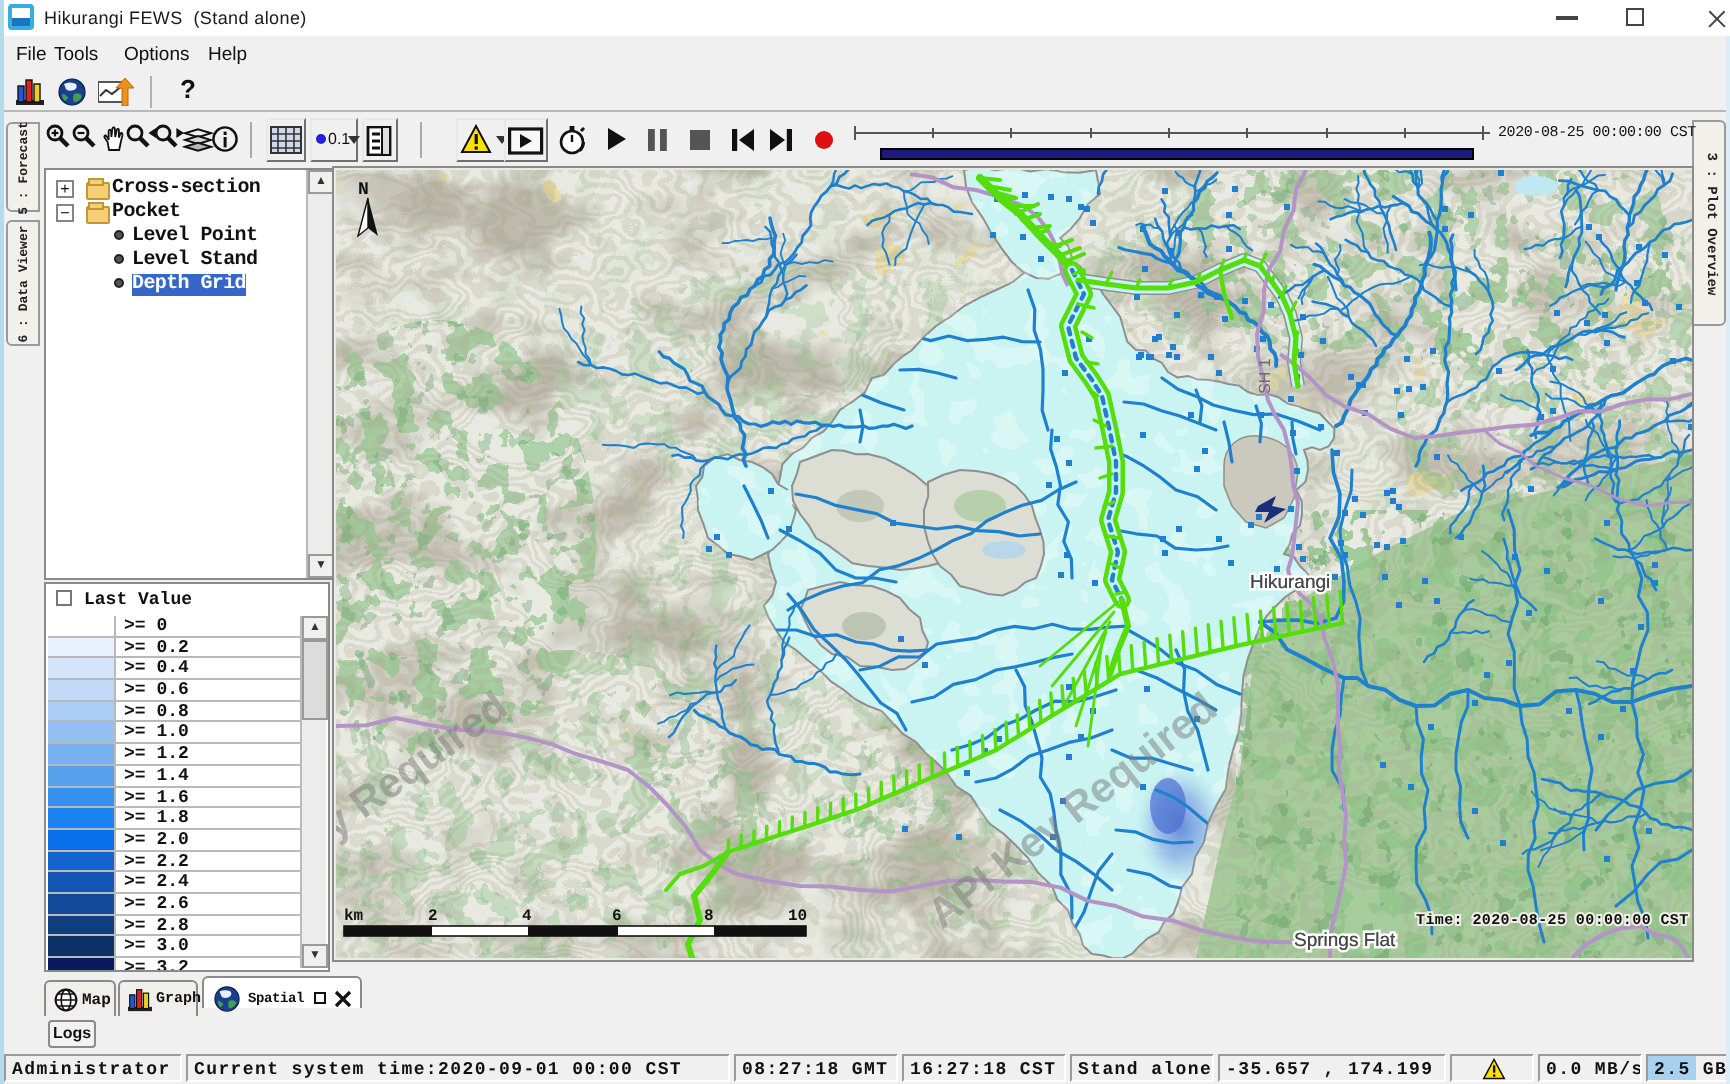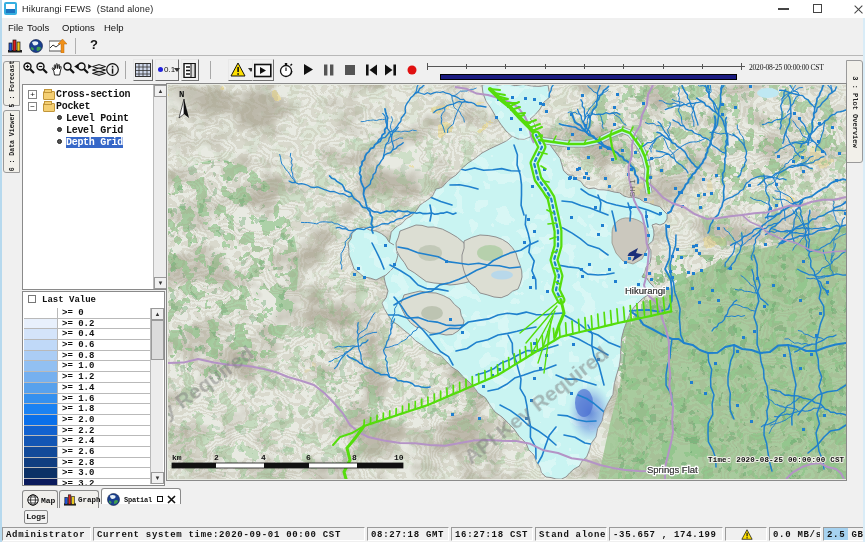--- a/index.html
+++ b/index.html
@@ -1,18 +1,18 @@
 <!DOCTYPE html>
 <html><head><meta charset="utf-8"><style>
 *{margin:0;padding:0;box-sizing:border-box}
 html,body{width:865px;height:542px;overflow:hidden;background:#f0f0f0;
  font-family:"Liberation Sans",sans-serif;-webkit-font-smoothing:antialiased}
 #win{position:absolute;inset:0}
 .abs{position:absolute}
-.mono{font-family:Liberation Serif, serif}
+.mono{font-family:Liberation Mono, monospace}
 #title{left:0;top:0;width:865px;height:18px;background:#fff}
 #ticon{left:4px;top:2px;width:13px;height:13px;background:#fff;border:2px solid #35aee0;border-radius:2px}
 #ticon:after{content:"";position:absolute;left:0;right:0;bottom:0;height:4px;background:#1b74c0}
 #ttext{left:22px;top:3.5px;font-size:9px;color:#1a1a1a;letter-spacing:0.2px}
 #bmax{left:813px;top:4px;width:9px;height:9px;border:1px solid #444}
 .x1,.x2{position:absolute;left:853px;top:8.5px;width:11px;height:1.2px;background:#444}
 .x1{transform:rotate(45deg)}.x2{transform:rotate(-45deg)}
 #menu{left:0;top:18px;width:865px;height:18px;background:#f0f0f0;font-size:9.5px;color:#111}
 #menu span{position:absolute;top:4px}
 #tb1{left:0;top:36px;width:865px;height:20px;background:#f0f0f0;border-bottom:1px solid #b8b8b8}
@@ -221,21 +221,21 @@
   <div id="tree" class="abs">
         <div class="pm" style="left:5px;top:5px">+</div>
         <div class="fold" style="left:20px;top:6px"></div>
         <div class="trow" style="left:33px;top:4px">Cross-section</div>
         <div class="pm" style="left:5px;top:17px">−</div>
         <div class="fold" style="left:20px;top:18px"></div>
         <div class="trow" style="left:33px;top:16px">Pocket</div>
         <div class="bullet" style="left:34px;top:30px"></div>
         <div class="trow" style="left:43px;top:28px">Level Point</div>
         <div class="bullet" style="left:34px;top:42px"></div>
-        <div class="trow" style="left:43px;top:40px">Level Grid</div>
+        <div class="trow" style="left:43px;top:40px">Level Stand</div>
         <div class="bullet" style="left:34px;top:54px"></div>
         <div class="trow sel" style="left:43px;top:52px">Depth Grid</div>
     <div class="abs" style="right:0;top:0;width:13px;height:204px;background:#ececec;border-left:1px solid #b9b9b9">
       <div class="sbtn" style="top:0">▲</div>
           <div class="sbtn" style="bottom:0">▼</div>
     </div>
       </div>
   <div id="legend" class="abs">
     <div id="lhead">
           <div id="lcheck"></div>

